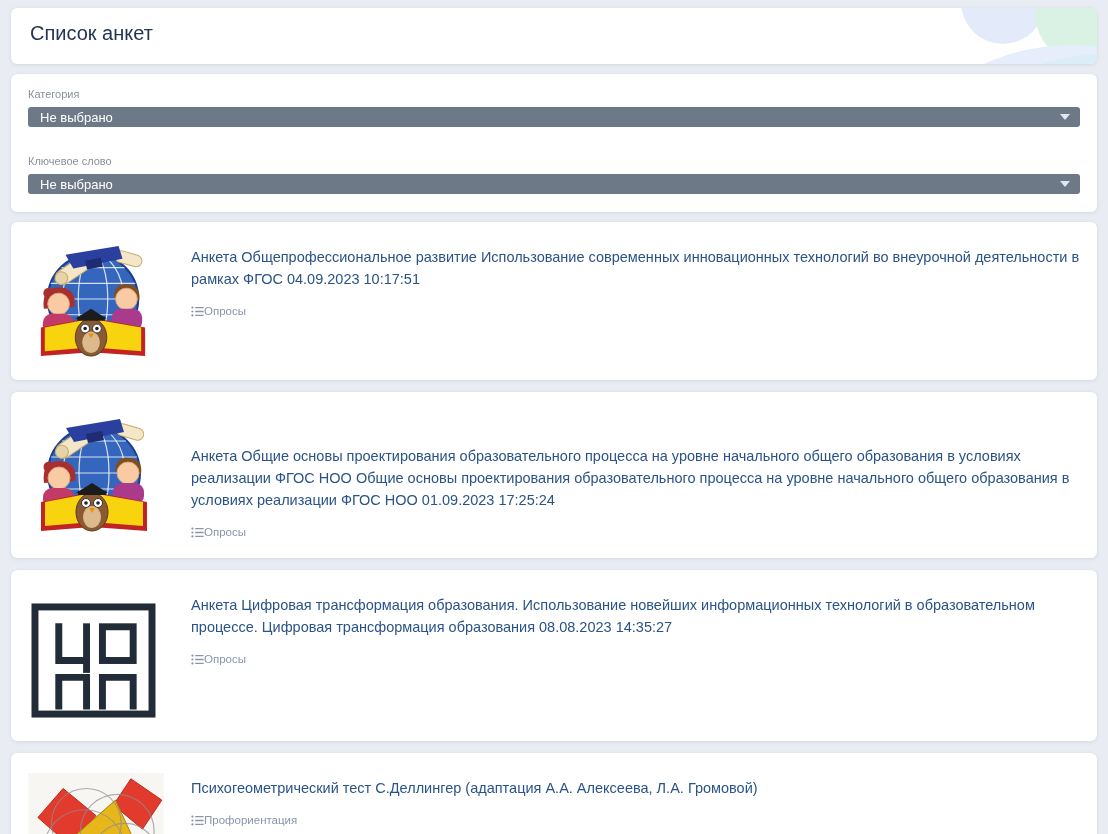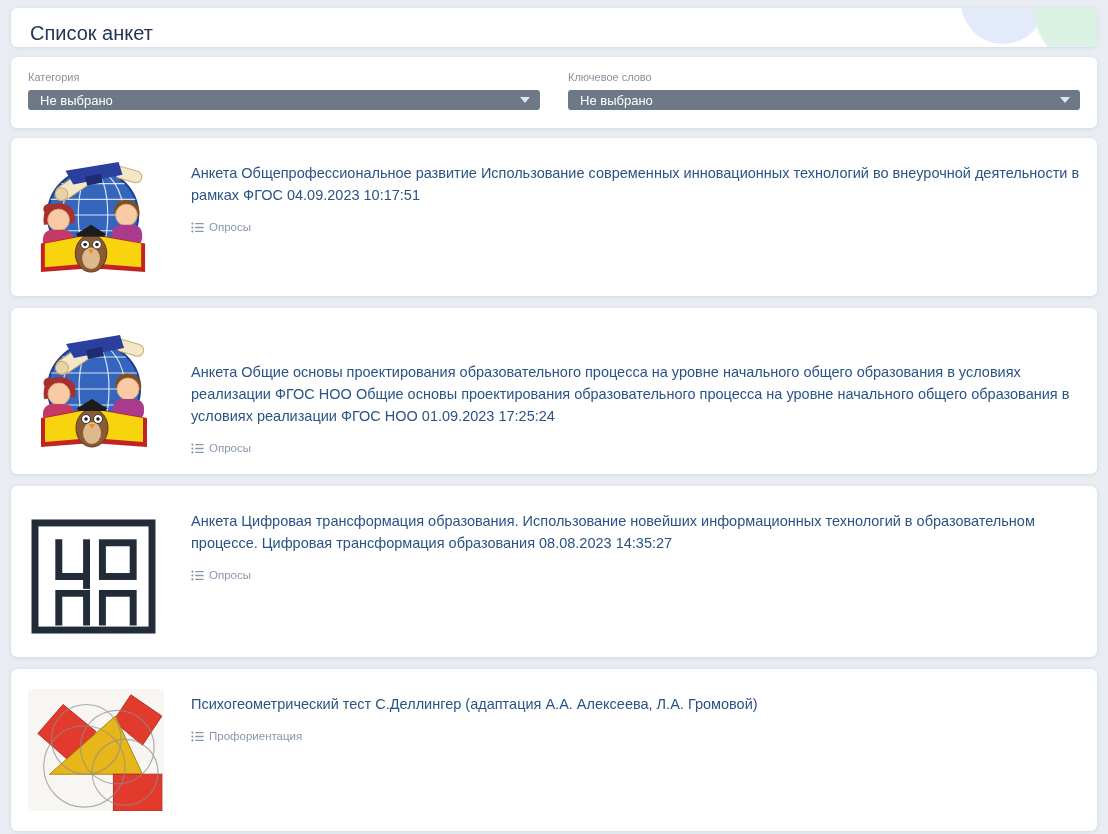--- a/index.html
+++ b/index.html
@@ -13,42 +13,42 @@
 
   .card {
     background:#ffffff;
     border-radius:6px;
     box-shadow:0 1px 4px rgba(40,55,80,.10), 0 0 1px rgba(40,55,80,.08);
   }
 
   
   .header-card {
     position:relative;
-    height:39px;
+    height:56px;
     margin-bottom:10px;
     overflow:hidden;
   }
   .header-title {
     font-size:20px;
     font-weight:400;
     color:#253655;
     padding:14px 19px;
     position:relative;
     z-index:2;
   }
   .deco { position:absolute; inset:0; z-index:1; pointer-events:none; }
   .deco span { position:absolute; display:block; }
   .deco-circle-blue  { width:84px; height:84px; border-radius:50%; background:#e3eaf9; top:-48px; right:52px; }
   .deco-circle-green { width:108px; height:108px; border-radius:50%; background:#d9f2e3; top:-50px; right:-46px; }
   .deco-wave-blue    { width:230px; height:120px; border-radius:50%; background:#e7eefb; top:40px; right:-60px; transform:rotate(-11deg); }
   .deco-wave-teal    { width:210px; height:110px; border-radius:50%; background:#d8edf6; top:50px; right:-78px; transform:rotate(-14deg); opacity:.85; }
 
   
   .filter-card { padding:14px 17px 18px; margin-bottom:10px; }
-  .filter-row { display:flex; gap:28px; }
+  .filter-row { display:flex; gap:28px;flex-direction:column; }
   .filter-col { flex:1; min-width:0; }
   .filter-label { font-size:11px; color:#8a919c; margin-bottom:7px; }
   .select {
     position:relative;
     height:20px;
     background:#6d7987;
     border-radius:3px;
     color:#ffffff;
     font-size:13px;
     display:flex;
@@ -75,21 +75,20 @@
     color:#2a5386;
     font-size:14.5px;
     line-height:1.52;
     max-width:930px;
     cursor:pointer;
   }
   .card-tag {
     margin-top:15px;
     display:flex;
     align-items:center;
-    gap:5px;
     color:#8796ab;
     font-size:11.5px;
   }
   .card-tag svg { flex:0 0 auto; }
 
   .mh1 { min-height:154px; }
   .mh2 { min-height:147px;align-items:flex-end; }
   .mh3 { min-height:158px; }
   .mh4 { min-height:141px; }
 </style>

